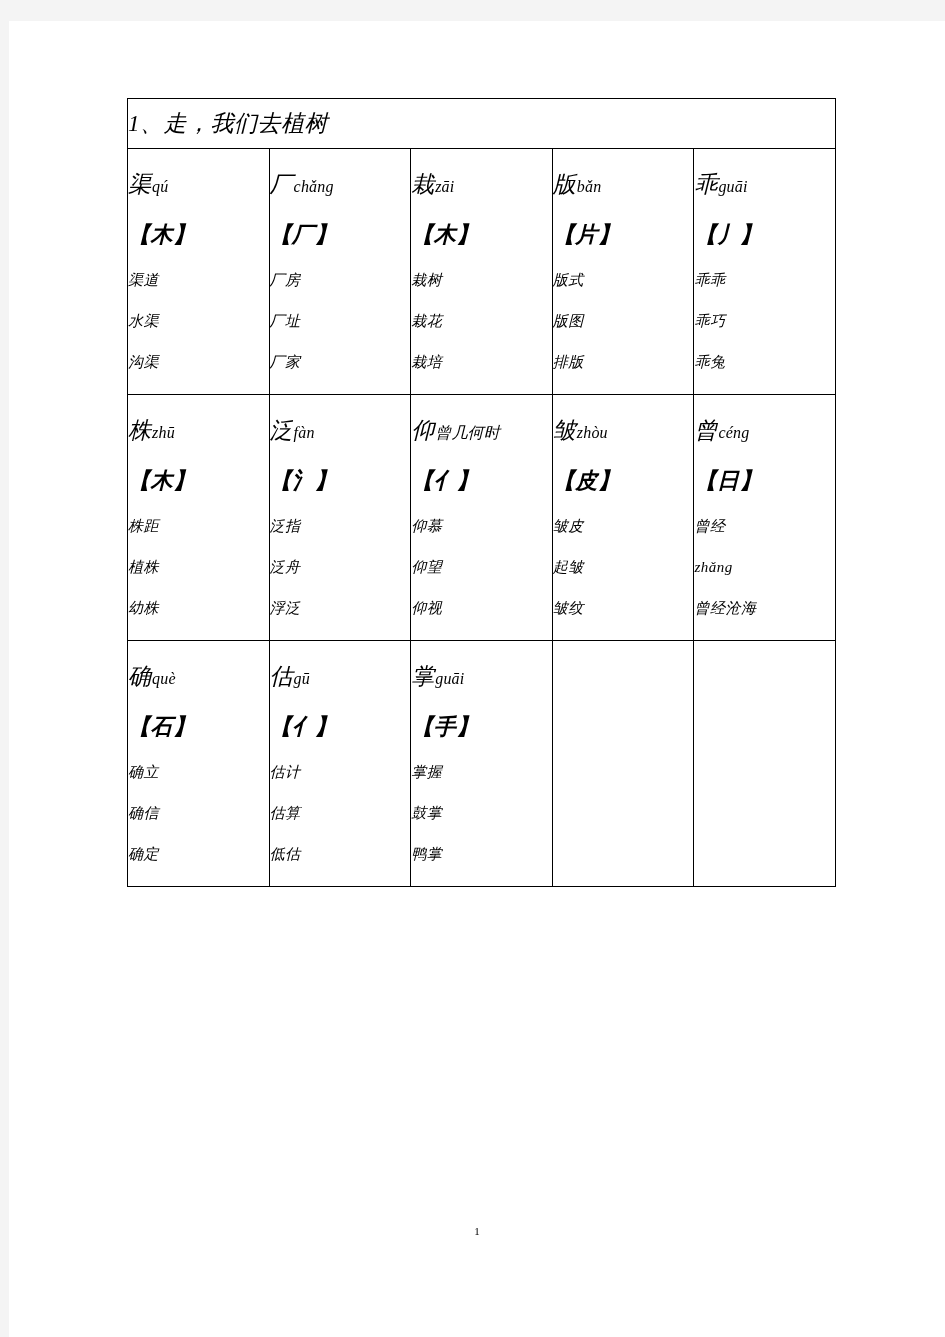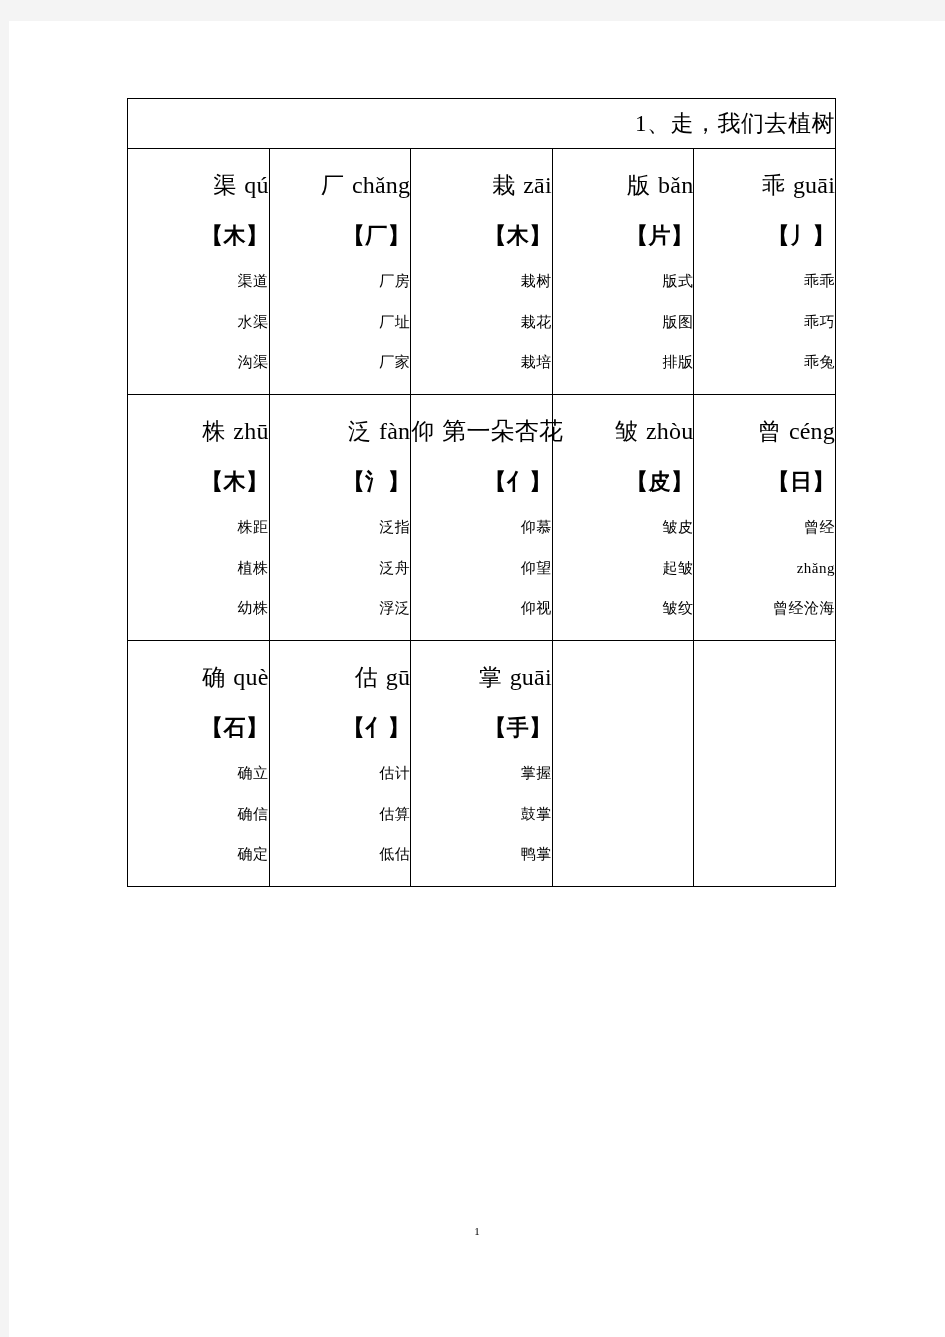--- a/index.html
+++ b/index.html
@@ -34,22 +34,23 @@
   table.vocab-table {
     width: 709px;
     border-collapse: collapse;
     table-layout: fixed;
   }
 
   table.vocab-table td {
     border: 1px solid #000000;
     padding: 0;
     vertical-align: middle;
-    text-align: right;
+    text-align: left;
     color: #000000;
+    font-style: italic;
   }
 
   
   tr.section-title-row td {
     height: 49px;
     font-size: 23px;
     line-height: 49px;
     letter-spacing: 0.5px;
   }
 
@@ -68,22 +69,22 @@
 
   .head-line {
     font-size: 22px;
     line-height: 1.25;
     white-space: nowrap;
   }
   .head-line .hz {
     font-size: 23px;
   }
   .head-line .py {
-    font-size: 24px;
-    margin-left: 8px;
+    font-size: 16px;
+    margin-left: 1px;
     letter-spacing: 0.2px;
   }
 
   .radical-line {
     font-size: 22px;
     font-weight: bold;
     line-height: 1.3;
     letter-spacing: 0.5px;
   }
 
@@ -179,21 +180,21 @@
               <div class="entry">
                 <div class="head-line"><span class="hz">泛</span><span class="py">fàn</span></div>
                 <div class="radical-line">【氵】</div>
                 <div class="word-line">泛指</div>
                 <div class="word-line">泛舟</div>
                 <div class="word-line">浮泛</div>
               </div>
             </td>
             <td class="entry-cell">
               <div class="entry">
-                <div class="head-line"><span class="hz">仰</span><span class="py">第一朵杏花</span></div>
+                <div class="head-line"><span class="hz">仰</span><span class="py">曾几何时</span></div>
                 <div class="radical-line">【亻】</div>
                 <div class="word-line">仰慕</div>
                 <div class="word-line">仰望</div>
                 <div class="word-line">仰视</div>
               </div>
             </td>
             <td class="entry-cell">
               <div class="entry">
                 <div class="head-line"><span class="hz">皱</span><span class="py">zhòu</span></div>
                 <div class="radical-line">【皮】</div>

